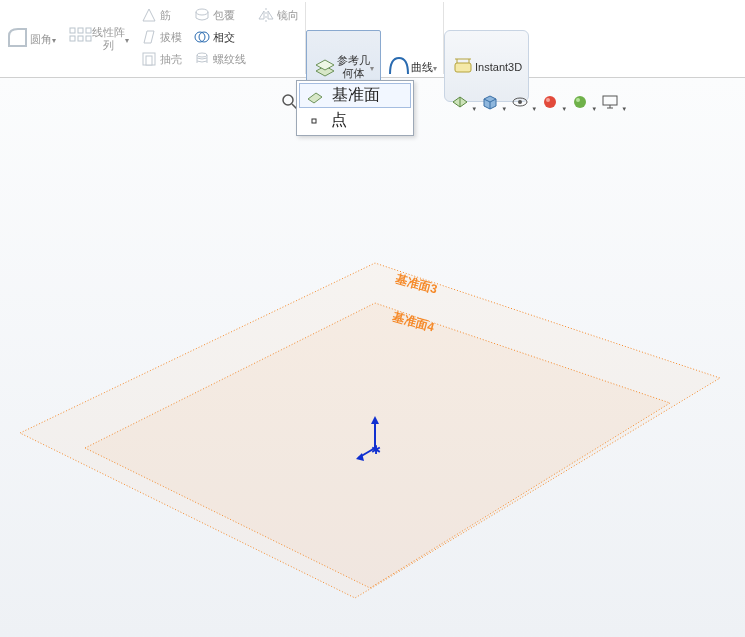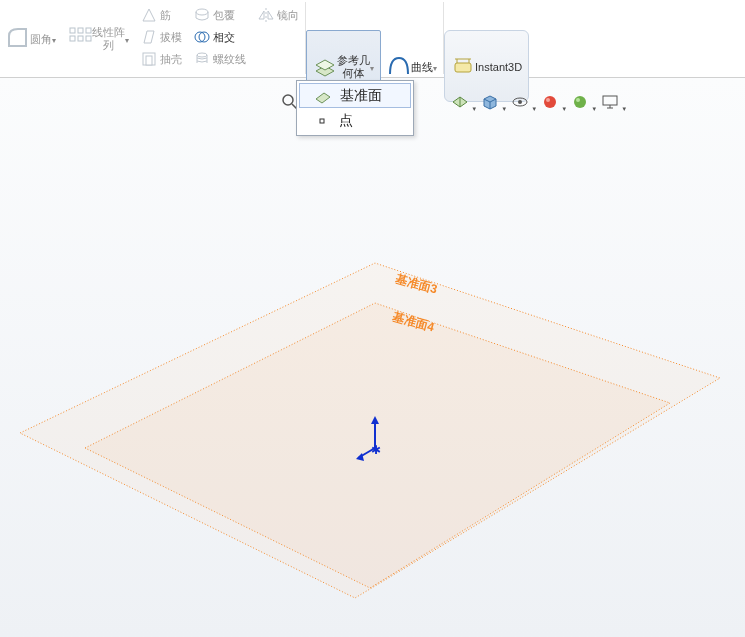--- a/index.html
+++ b/index.html
@@ -20,21 +20,21 @@
   .active{background:linear-gradient(#e9eef5,#dde6f1);border:1px solid #8aa9cf;border-radius:2px;}
   .instant{background:linear-gradient(#f5f7fa,#e8edf3);border:1px solid #c8d4e3;border-radius:6px;}
 
   
   .viewbar{position:absolute;top:90px;left:280px;height:24px;display:flex;align-items:center;gap:10px;}
   .vb{width:20px;height:20px;display:flex;align-items:center;justify-content:center;position:relative;}
   .vb .dd{font-size:7px;color:#555;position:absolute;right:-6px;bottom:-1px;}
 
   
   .menu{position:absolute;top:80px;left:296px;width:118px;background:#fff;border:1px solid #9da8b6;padding:2px;box-shadow:2px 2px 4px rgba(0,0,0,.15);}
-  .mi{display:flex;align-items:center;height:25px;padding:0 14px;font-size:14px;color:#222;}
+  .mi{display:flex;align-items:center;height:25px;padding:0 6px;font-size:16px;color:#222;}
   .mi .ic{width:18px;height:18px;margin-right:8px;display:flex;align-items:center;justify-content:center;}
   .mi.sel{border:1px solid #a5bde0;background:#f2f7ff;}
 
   
   .viewport{position:absolute;top:78px;left:0;right:0;bottom:0;background:linear-gradient(#fbfcfd,#eef1f5);z-index:-1;}
   .viewport svg{position:absolute;top:0;left:0;}
   .plane-lbl{position:absolute;font-size:12px;font-weight:bold;color:#f58a2a;transform:rotate(15deg);}
 </style>
 </head>
 <body>

